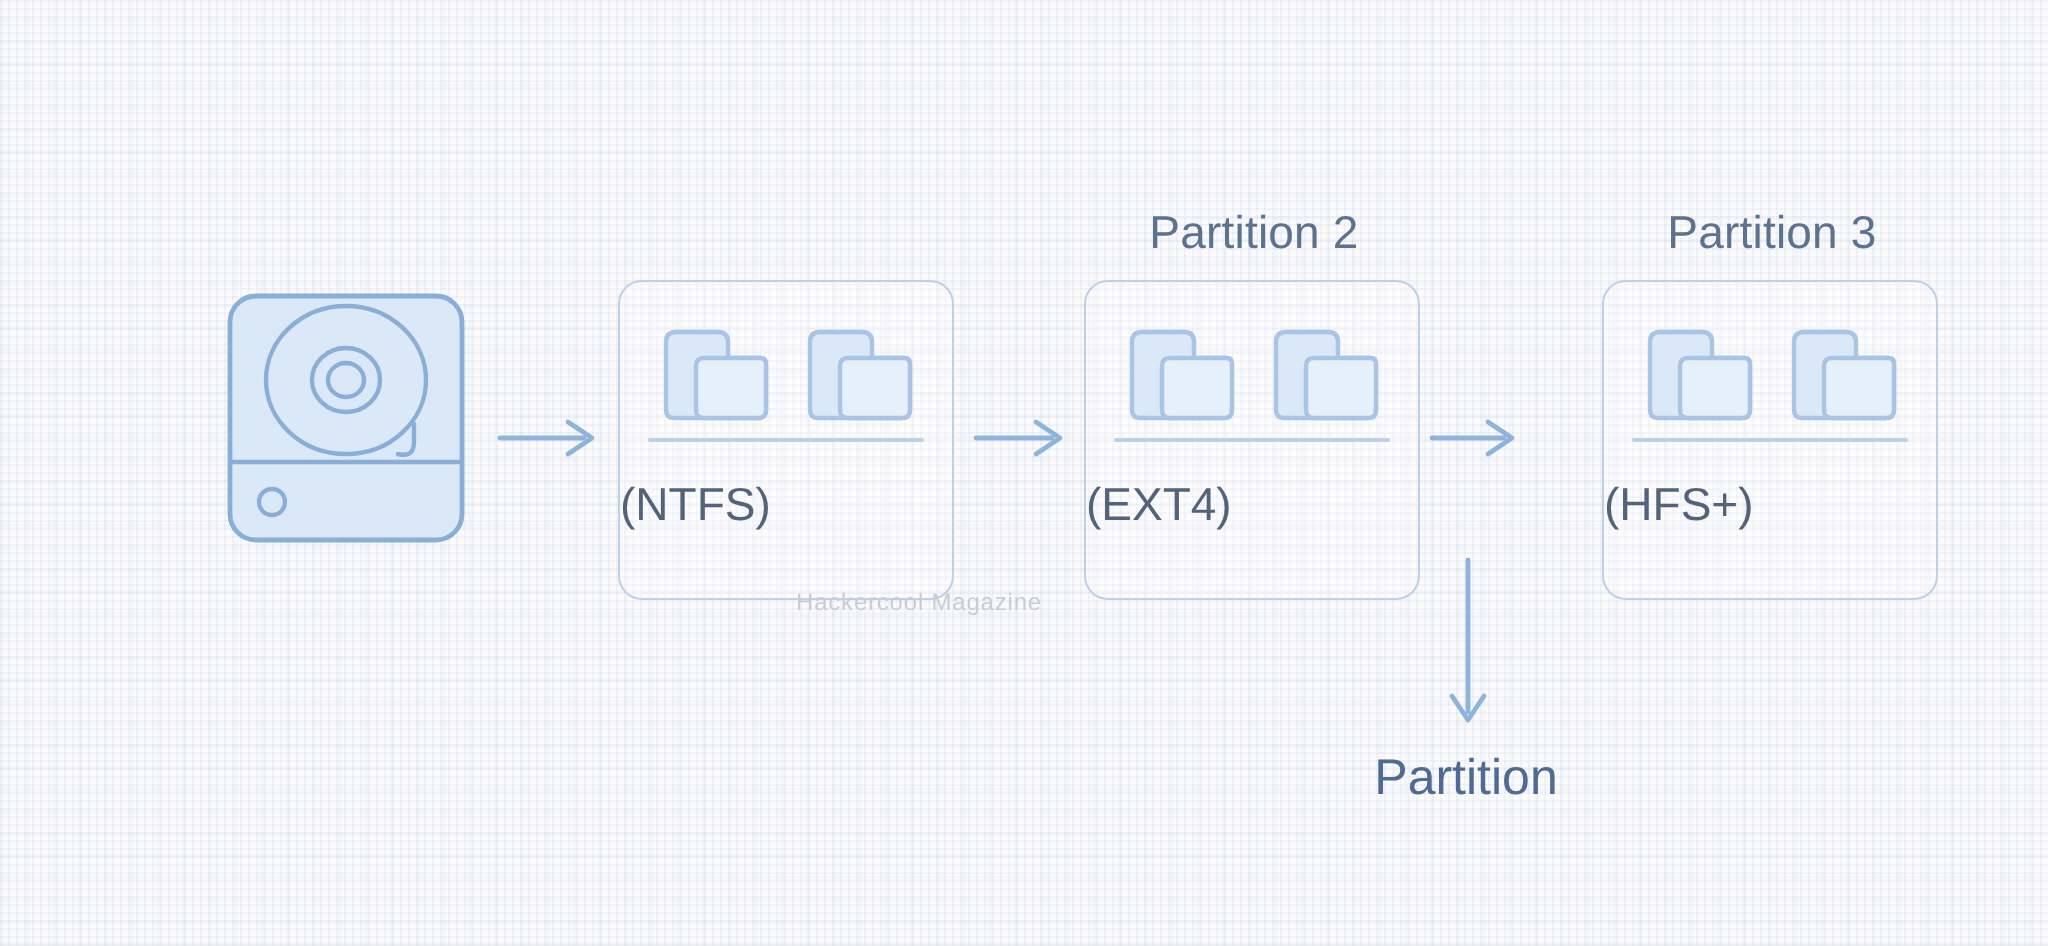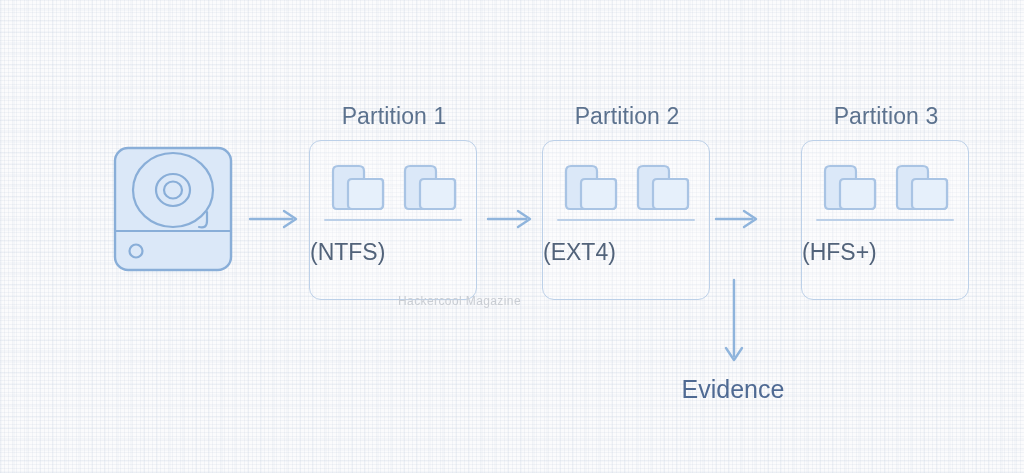--- a/index.html
+++ b/index.html
@@ -139,21 +139,20 @@
   </div>
 
   <div class="arrow-h" style="left:248px; top:206px; width:56px; height:26px;">
     <svg width="56" height="26" viewBox="0 0 56 26" xmlns="http://www.w3.org/2000/svg">
       <line x1="2" y1="13" x2="44" y2="13" stroke="#8fb4dc" stroke-width="2.4" stroke-linecap="round"></line>
       <polyline points="36,5 48,13 36,21" fill="none" stroke="#8fb4dc" stroke-width="2.4" stroke-linecap="round" stroke-linejoin="round"></polyline>
     </svg>
   </div>
 
   <div class="partition" style="left:309px;">
-    <div class="partition-title">Partition 1</div>
     <div class="folders">
       <span>
         <svg width="56" height="50" viewBox="0 0 56 50" xmlns="http://www.w3.org/2000/svg">
           <path d="M4 8 Q4 3 9 3 L30 3 Q35 3 35 8 L35 16 L51 16 Q54 16 54 19 L54 42 Q54 46 50 46 L8 46 Q4 46 4 42 Z" fill="#dbe8f8" stroke="#a9c4e4" stroke-width="2.2" stroke-linejoin="round"></path>
           <path d="M19 20 Q19 16 23 16 L51 16 Q54 16 54 19 L54 42 Q54 46 50 46 L23 46 Q19 46 19 42 Z" fill="#e6f0fb" stroke="#a9c4e4" stroke-width="2.2" stroke-linejoin="round"></path>
         </svg>
       </span>
       <span>
         <svg width="56" height="50" viewBox="0 0 56 50" xmlns="http://www.w3.org/2000/svg">
           <path d="M4 8 Q4 3 9 3 L30 3 Q35 3 35 8 L35 16 L51 16 Q54 16 54 19 L54 42 Q54 46 50 46 L8 46 Q4 46 4 42 Z" fill="#dbe8f8" stroke="#a9c4e4" stroke-width="2.2" stroke-linejoin="round"></path>
@@ -219,17 +218,17 @@
     <div class="fs-label">(HFS+)</div>
   </div>
 
   <div class="arrow-v" style="left:718px; top:278px; width:32px; height:90px;">
     <svg width="32" height="90" viewBox="0 0 32 90" xmlns="http://www.w3.org/2000/svg">
       <line x1="16" y1="2" x2="16" y2="78" stroke="#8fb4dc" stroke-width="2.4" stroke-linecap="round"></line>
       <polyline points="8,70 16,82 24,70" fill="none" stroke="#8fb4dc" stroke-width="2.4" stroke-linecap="round" stroke-linejoin="round"></polyline>
     </svg>
   </div>
 
-  <div class="evidence-label">Evidence</div>
+  <div class="evidence-label">Partition</div>
 
   <div class="watermark">Hackercool Magazine</div>
 
 </div>
 
 </body></html>

